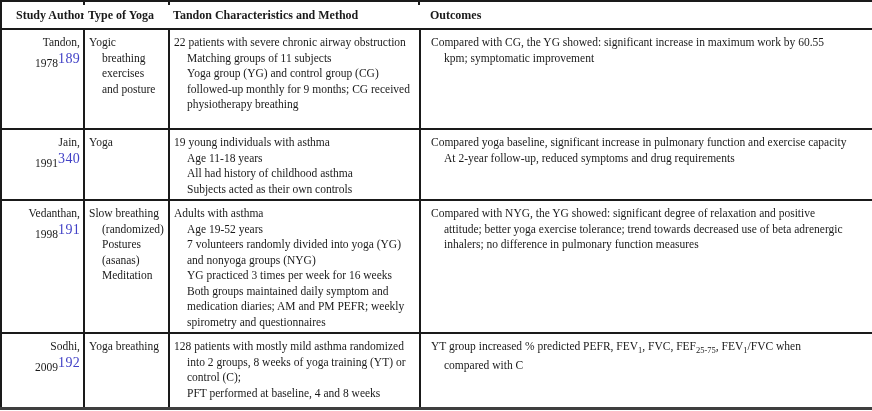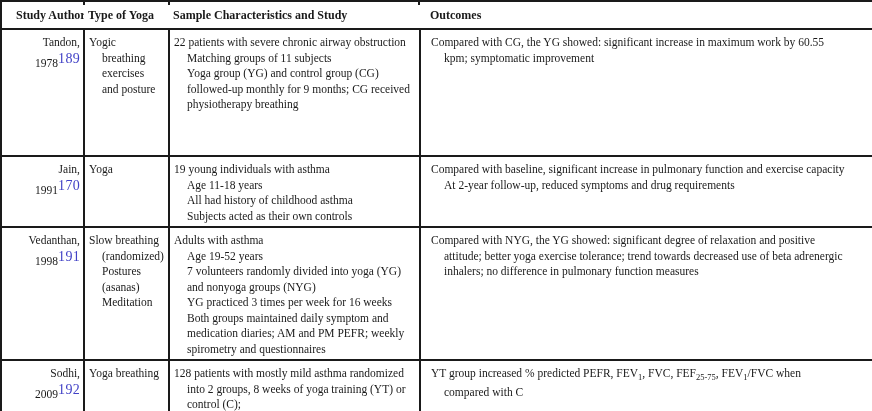--- a/index.html
+++ b/index.html
@@ -46,21 +46,21 @@
     padding: 5px 3px 2px 3px;
     box-sizing: border-box;
     line-height: 15.5px;
     overflow: hidden;
   }
   th.h-authors, td.col-authors { padding-left: 14px; text-align: right; }
   th.h-yoga,    td.col-yoga    { padding-left: 4px; }
   th.h-sample,  td.col-sample  { padding-left: 4px; }
   th.h-outcomes,td.col-outcomes{ padding-left: 10px; padding-right: 24px; }
 
-  tbody tr:nth-child(1) td { height: 127px; }
+  tbody tr:nth-child(1) td { height: 100px; }
   tbody tr:nth-child(2) td { height: 70px; }
   tbody tr:nth-child(3) td { height: 132px; border-radius: 8px; }
   tbody tr:nth-child(4) td { height: 75px; }
 
   .item {
     padding-left: 13px;
     text-indent: -13px;
   }
   .item.cont {
     text-indent: 0;
@@ -95,21 +95,21 @@
     <colgroup>
       <col style="width:83px">
       <col style="width:85px">
       <col style="width:251px">
       <col style="width:453px">
     </colgroup>
     <thead>
       <tr>
         <th class="h-authors">Study Authors</th>
         <th class="h-yoga">Type of Yoga</th>
-        <th class="h-sample">Sample Characteristics and Study</th>
+        <th class="h-sample">Tandon Characteristics and Method</th>
         <th class="h-outcomes">Outcomes</th>
       </tr>
     </thead>
     <tbody>
         <tr>
           <td class="col-authors">
             <div class="item"><span>Tandon,</span></div>
             <div class="item cont"><span>1978</span><span class="ref">189</span></div>
           </td>
           <td class="col-yoga">
@@ -122,33 +122,33 @@
             <div class="item"><span>22 patients with severe chronic airway obstruction</span></div>
             <div class="item cont"><span>Matching groups of 11 subjects</span></div>
             <div class="item cont"><span>Yoga group (YG) and control group (CG) followed-up monthly for 9 months; CG received physiotherapy breathing</span></div>
           </td>
           <td class="col-outcomes">
             <div class="item"><span>Compared with CG, the YG showed: significant increase in maximum work by 60.55 kpm; symptomatic improvement</span></div>
           </td>
         </tr>
         <tr>
           <td class="col-authors">
-            <div class="item"><span>Jain, 1991</span><span class="ref">170</span></div>
+            <div class="item"><span>Jain, 1991</span><span class="ref">340</span></div>
           </td>
           <td class="col-yoga">
             <div class="item"><span>Yoga</span></div>
           </td>
           <td class="col-sample">
             <div class="item"><span>19 young individuals with asthma</span></div>
             <div class="item cont"><span>Age 11-18 years</span></div>
             <div class="item cont"><span>All had history of childhood asthma</span></div>
             <div class="item cont"><span>Subjects acted as their own controls</span></div>
           </td>
           <td class="col-outcomes">
-            <div class="item"><span>Compared with baseline, significant increase in pulmonary function and exercise capacity</span></div>
+            <div class="item"><span>Compared yoga baseline, significant increase in pulmonary function and exercise capacity</span></div>
             <div class="item cont"><span>At 2-year follow-up, reduced symptoms and drug requirements</span></div>
           </td>
         </tr>
         <tr>
           <td class="col-authors">
             <div class="item"><span>Vedanthan,</span></div>
             <div class="item cont"><span>1998</span><span class="ref">191</span></div>
           </td>
           <td class="col-yoga">
             <div class="item"><span>Slow breathing</span></div>

